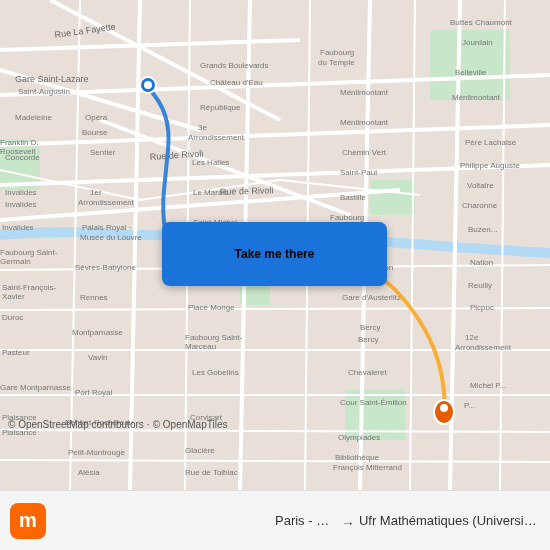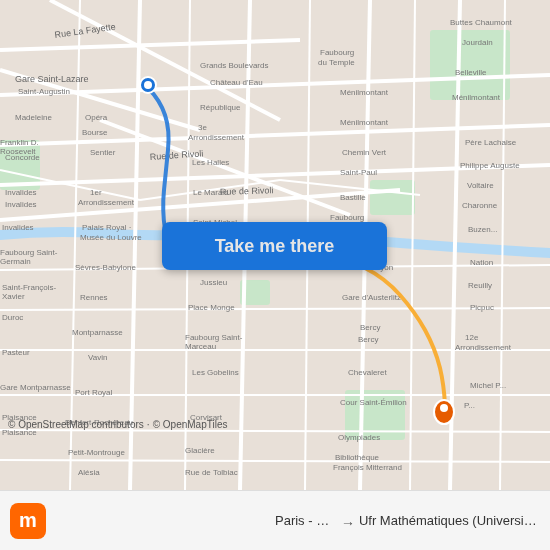--- a/index.html
+++ b/index.html
@@ -25,26 +25,26 @@
       width: 100%;
       height: 100%;
     }
 
     
     #take-me-there-btn {
       position: absolute;
       top: 222px;
       left: 162px;
       width: 225px;
-      height: 48px;
+      height: 64px;
       background: #1a73d9;
       border: none;
       border-radius: 8px;
-      color: #e5e5e5;
-      font-size: 18px;
+      color: #000000;
+      font-size: 12px;
       font-weight: bold;
       cursor: pointer;
       display: flex;
       align-items: center;
       justify-content: center;
       box-shadow: 0 2px 8px rgba(0,0,0,0.3);
       z-index: 10;
     }
 
     

